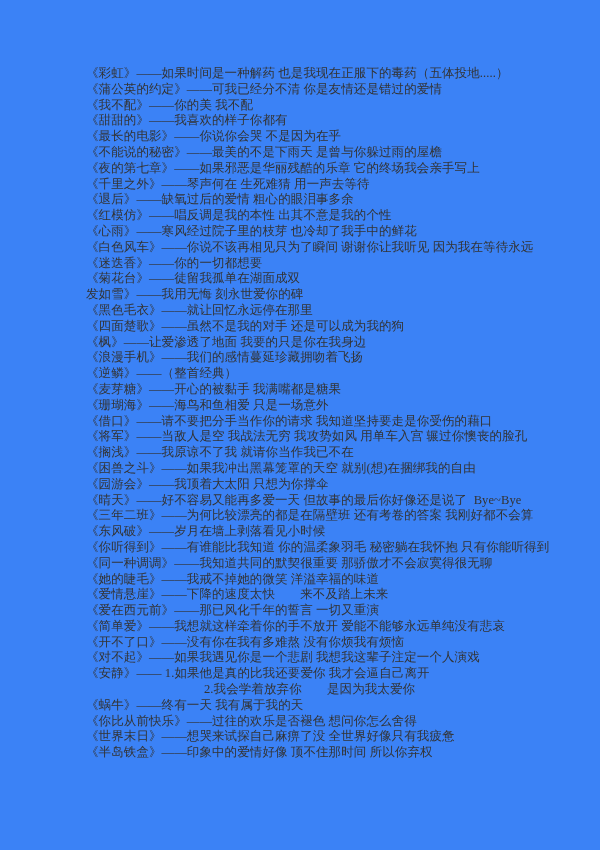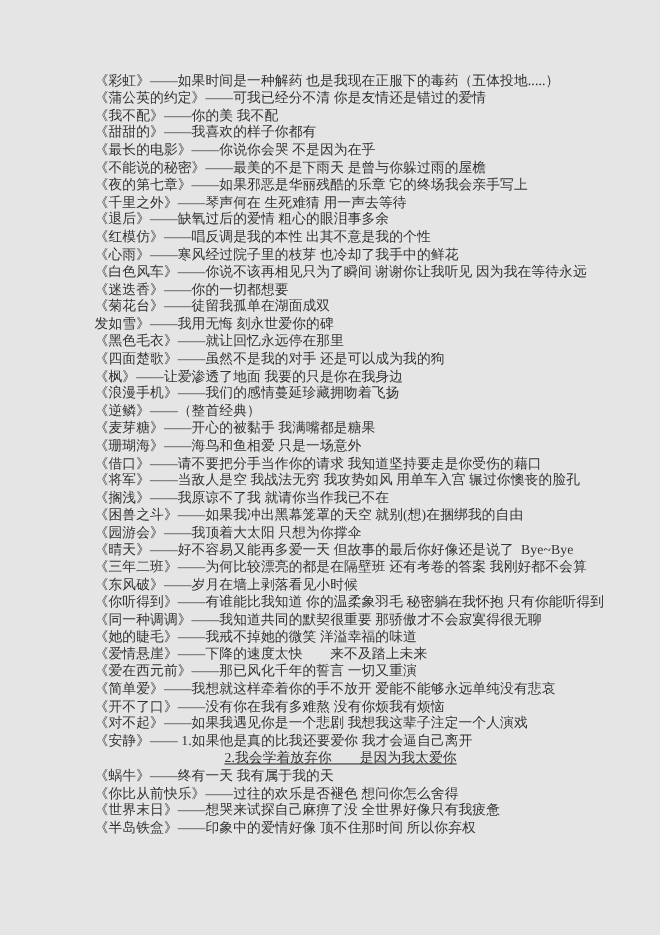--- a/index.html
+++ b/index.html
@@ -7,39 +7,38 @@
     width: 600px;
     height: 850px;
     background: #ffffff;
     overflow: hidden;
     font-family: "Liberation Serif", "DejaVu Serif", serif;
   }
   .page-canvas {
     position: relative;
     width: 600px;
     height: 850px;
-    background: #e5e5e5;
+    background: #3b82f6;
   }
   .lyrics-list {
     position: absolute;
     left: 86px;
     top: 66px;
     width: 500px;
     color: #333333;
     font-size: 12.5px;
     line-height: 15.8px;
     white-space: pre;
   }
   .lyric-line {
     height: 15.8px;
     letter-spacing: 0.1px;
   }
   .lyric-line.indented-continuation {
     padding-left: 118px;
-    text-decoration: underline;
   }
 </style>
 </head>
 <body>
 
 <div class="page-canvas">
   <div class="lyrics-list" id="lyrics-list" style="color: rgb(51, 51, 51);"><div class="lyric-line">《彩虹》——如果时间是一种解药 也是我现在正服下的毒药（五体投地.....）</div><div class="lyric-line">《蒲公英的约定》——可我已经分不清 你是友情还是错过的爱情</div><div class="lyric-line">《我不配》——你的美 我不配</div><div class="lyric-line">《甜甜的》——我喜欢的样子你都有</div><div class="lyric-line">《最长的电影》——你说你会哭 不是因为在乎</div><div class="lyric-line">《不能说的秘密》——最美的不是下雨天 是曾与你躲过雨的屋檐</div><div class="lyric-line">《夜的第七章》——如果邪恶是华丽残酷的乐章 它的终场我会亲手写上</div><div class="lyric-line">《千里之外》——琴声何在 生死难猜 用一声去等待</div><div class="lyric-line">《退后》——缺氧过后的爱情 粗心的眼泪事多余</div><div class="lyric-line">《红模仿》——唱反调是我的本性 出其不意是我的个性</div><div class="lyric-line">《心雨》——寒风经过院子里的枝芽 也冷却了我手中的鲜花</div><div class="lyric-line">《白色风车》——你说不该再相见只为了瞬间 谢谢你让我听见 因为我在等待永远</div><div class="lyric-line">《迷迭香》——你的一切都想要</div><div class="lyric-line">《菊花台》——徒留我孤单在湖面成双</div><div class="lyric-line">发如雪》——我用无悔 刻永世爱你的碑</div><div class="lyric-line">《黑色毛衣》——就让回忆永远停在那里</div><div class="lyric-line">《四面楚歌》——虽然不是我的对手 还是可以成为我的狗</div><div class="lyric-line">《枫》——让爱渗透了地面 我要的只是你在我身边</div><div class="lyric-line">《浪漫手机》——我们的感情蔓延珍藏拥吻着飞扬</div><div class="lyric-line">《逆鳞》——（整首经典）</div><div class="lyric-line">《麦芽糖》——开心的被黏手 我满嘴都是糖果</div><div class="lyric-line">《珊瑚海》——海鸟和鱼相爱 只是一场意外</div><div class="lyric-line">《借口》——请不要把分手当作你的请求 我知道坚持要走是你受伤的藉口</div><div class="lyric-line">《将军》——当敌人是空 我战法无穷 我攻势如风 用单车入宫 辗过你懊丧的脸孔</div><div class="lyric-line">《搁浅》——我原谅不了我 就请你当作我已不在</div><div class="lyric-line">《困兽之斗》——如果我冲出黑幕笼罩的天空 就别(想)在捆绑我的自由</div><div class="lyric-line">《园游会》——我顶着大太阳 只想为你撑伞</div><div class="lyric-line">《晴天》——好不容易又能再多爱一天 但故事的最后你好像还是说了  Bye~Bye</div><div class="lyric-line">《三年二班》——为何比较漂亮的都是在隔壁班 还有考卷的答案 我刚好都不会算</div><div class="lyric-line">《东风破》——岁月在墙上剥落看见小时候</div><div class="lyric-line">《你听得到》——有谁能比我知道 你的温柔象羽毛 秘密躺在我怀抱 只有你能听得到</div><div class="lyric-line">《同一种调调》——我知道共同的默契很重要 那骄傲才不会寂寞得很无聊</div><div class="lyric-line">《她的睫毛》——我戒不掉她的微笑 洋溢幸福的味道</div><div class="lyric-line">《爱情悬崖》——下降的速度太快　　来不及踏上未来</div><div class="lyric-line">《爱在西元前》——那已风化千年的誓言 一切又重演</div><div class="lyric-line">《简单爱》——我想就这样牵着你的手不放开 爱能不能够永远单纯没有悲哀</div><div class="lyric-line">《开不了口》——没有你在我有多难熬 没有你烦我有烦恼</div><div class="lyric-line">《对不起》——如果我遇见你是一个悲剧 我想我这辈子注定一个人演戏</div><div class="lyric-line">《安静》—— 1.如果他是真的比我还要爱你 我才会逼自己离开</div><div class="lyric-line indented-continuation">2.我会学着放弃你　　是因为我太爱你</div><div class="lyric-line">《蜗牛》——终有一天 我有属于我的天</div><div class="lyric-line">《你比从前快乐》——过往的欢乐是否褪色 想问你怎么舍得</div><div class="lyric-line">《世界末日》——想哭来试探自己麻痹了没 全世界好像只有我疲惫</div><div class="lyric-line">《半岛铁盒》——印象中的爱情好像 顶不住那时间 所以你弃权</div></div>
 </div>
 
 </body></html>

